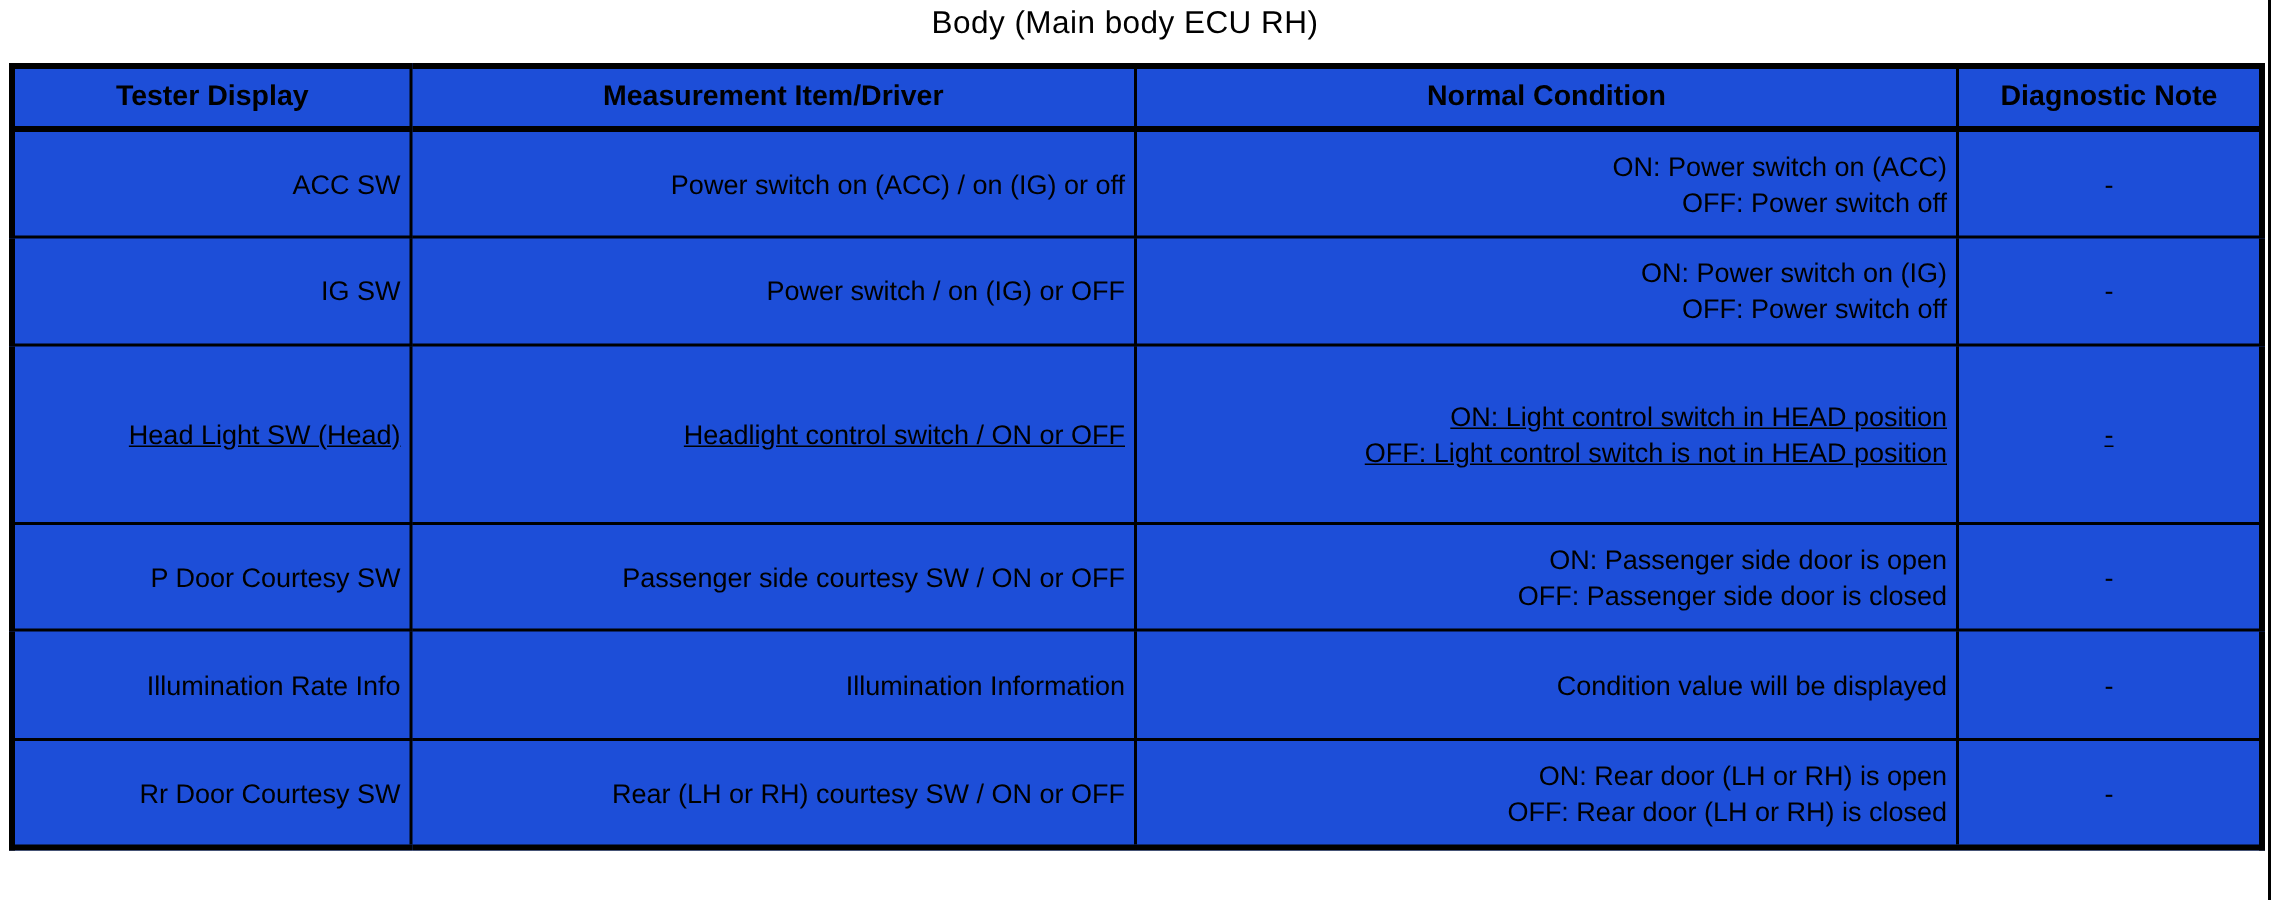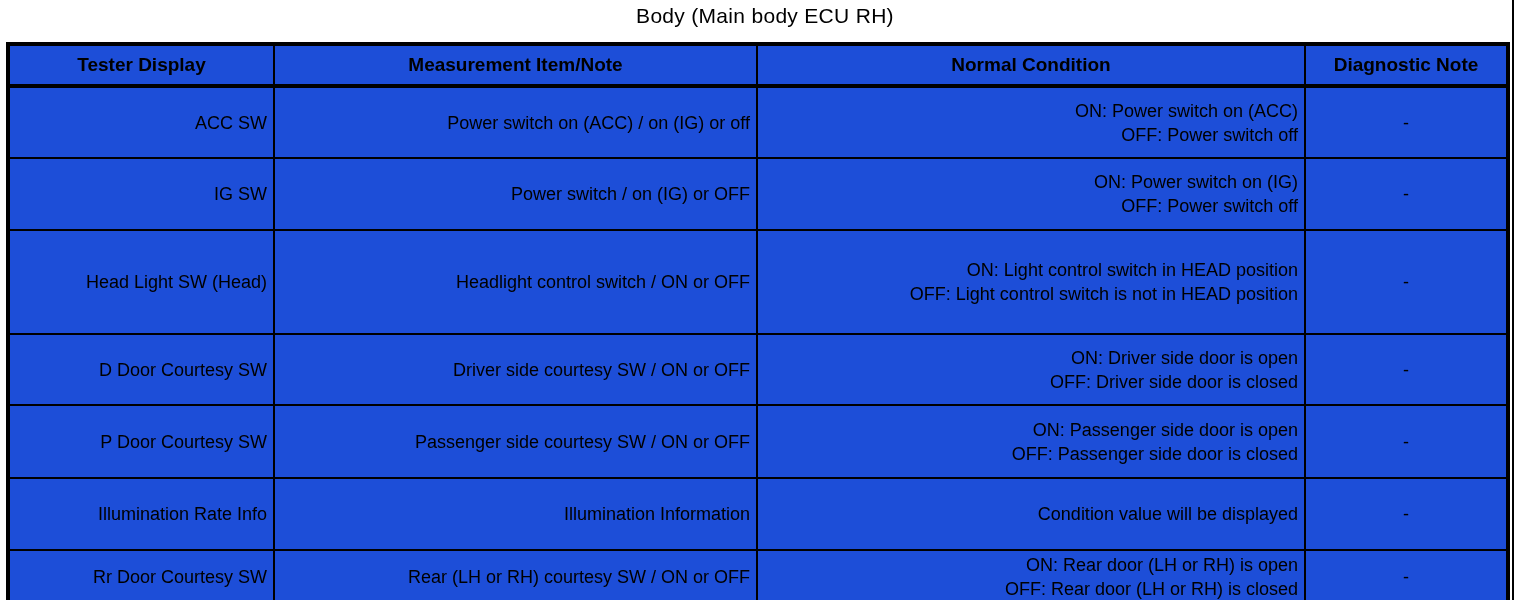--- a/index.html
+++ b/index.html
@@ -14,21 +14,21 @@
   }
   .page {
     position: relative;
     width: 1520px;
     height: 600px;
     background: #ffffff;
   }
   .doc-title {
     position: absolute;
     top: 4px;
-    left: 15px;
+    left: 0;
     width: 1500px;
     text-align: center;
     font-size: 21px;
     font-weight: 500;
     letter-spacing: 0.3px;
   }
   .page-edge-line {
     position: absolute;
     top: 0;
     right: 6px;
@@ -69,21 +69,21 @@
 
   .spec-table thead th {
     font-weight: bold;
     font-size: 19px;
     text-align: center;
     height: 42px;
   }
   
   .spec-table tbody tr:nth-child(1) { height: 72px; }
   .spec-table tbody tr:nth-child(2) { height: 72px; }
-  .spec-table tbody tr:nth-child(3) { height: 104px; }
+  .spec-table tbody tr:nth-child(3) { height: 119px; text-decoration: underline; }
   .spec-table tbody tr:nth-child(4) { height: 71px; }
   .spec-table tbody tr:nth-child(5) { height: 73px; margin-top: 44px; }
   .spec-table tbody tr:nth-child(6) { height: 72px; }
   .spec-table tbody tr:nth-child(7) { height: 40px; }
 
   .cell-tester   { text-align: right; }
   .cell-measure  { text-align: right; }
   .cell-normal   { text-align: right; padding-left: 5px; }
   .cell-note     { text-align: center; }
   .cond-line { display: block; }
@@ -97,21 +97,21 @@
   <table class="spec-table">
     <colgroup>
       <col class="c1">
         <col class="c2">
         <col class="c3">
         <col class="c4">
     </colgroup>
     <thead>
       <tr>
         <th>Tester Display</th>
-        <th>Measurement Item/Note</th>
+        <th>Measurement Item/Driver</th>
         <th>Normal Condition</th>
         <th>Diagnostic Note</th>
       </tr>
     </thead>
     <tbody>
         <tr>
           <td class="cell-tester">ACC SW</td>
           <td class="cell-measure">Power switch on (ACC) / on (IG) or off</td>
           <td class="cell-normal">
             <span class="cond-line">ON: Power switch on (ACC)</span>
@@ -127,29 +127,20 @@
             <span class="cond-line">OFF: Power switch off</span>
           </td>
           <td class="cell-note">-</td>
         </tr>
         <tr>
           <td class="cell-tester">Head Light SW (Head)</td>
           <td class="cell-measure">Headlight control switch / ON or OFF</td>
           <td class="cell-normal">
             <span class="cond-line">ON: Light control switch in HEAD position</span>
             <span class="cond-line">OFF: Light control switch is not in HEAD position</span>
-          </td>
-          <td class="cell-note">-</td>
-        </tr>
-        <tr>
-          <td class="cell-tester">D Door Courtesy SW</td>
-          <td class="cell-measure">Driver side courtesy SW / ON or OFF</td>
-          <td class="cell-normal">
-            <span class="cond-line">ON: Driver side door is open</span>
-            <span class="cond-line">OFF: Driver side door is closed</span>
           </td>
           <td class="cell-note">-</td>
         </tr>
         <tr>
           <td class="cell-tester">P Door Courtesy SW</td>
           <td class="cell-measure">Passenger side courtesy SW / ON or OFF</td>
           <td class="cell-normal">
             <span class="cond-line">ON: Passenger side door is open</span>
             <span class="cond-line">OFF: Passenger side door is closed</span>
           </td>

